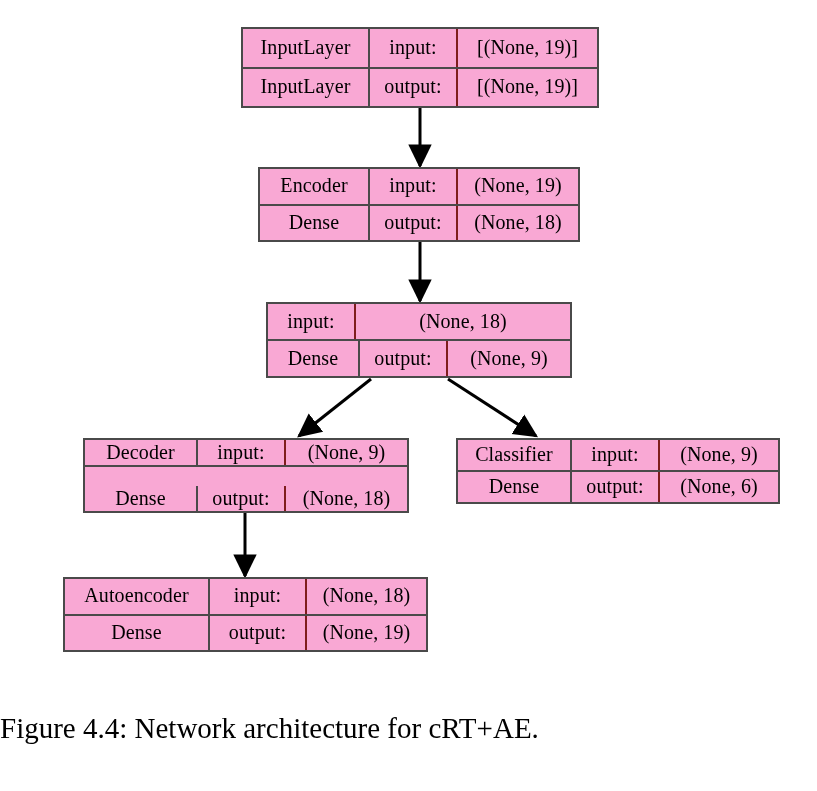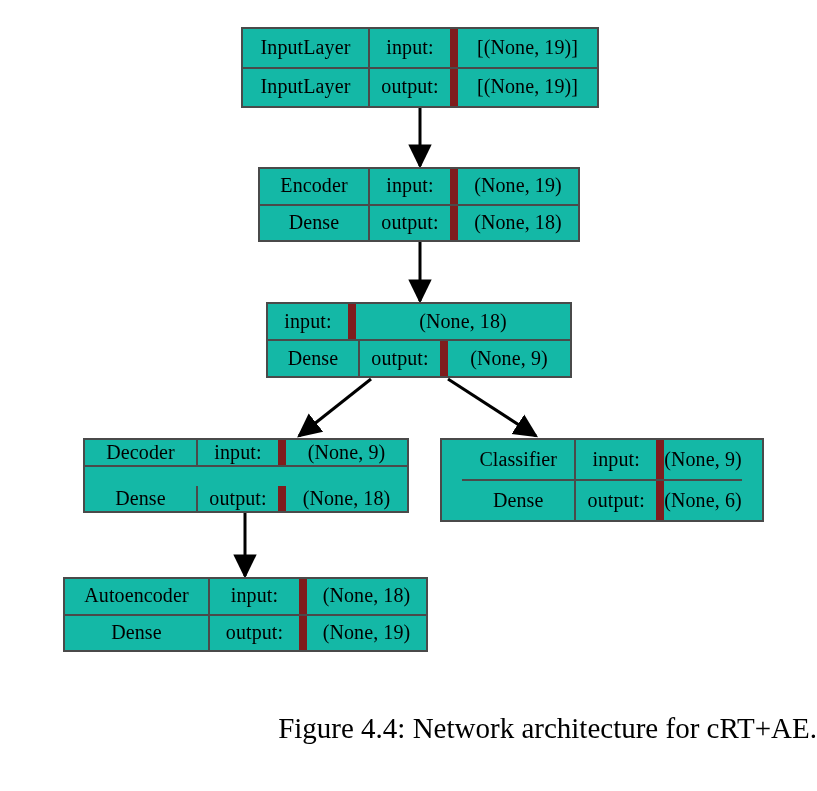--- a/index.html
+++ b/index.html
@@ -21,21 +21,21 @@
     left: 0;
     top: 0;
     width: 817px;
     height: 791px;
   }
 
   .node-box {
     position: absolute;
     box-sizing: border-box;
     border: 2px solid #4a4a4a;
-    background: #14b8a6;
+    background: #f9a8d4;
     display: flex;
     flex-direction: column;
   }
   .node-row {
     display: flex;
     flex-direction: row;
     flex: 1 1 0;
     min-height: 0;
   }
   .node-row.top-row {
@@ -49,39 +49,39 @@
     font-size: 20px;
     line-height: 1;
     white-space: nowrap;
     letter-spacing: 0.1px;
     padding-bottom: 2px;
   }
   .node-cell.col-name {
     border-right: 2px solid #4a4a4a;
   }
   .node-cell.col-io {
-    border-right: 8px solid #7f1d1d;
+    border-right: 2px solid #7f1d1d;
   }
 
   svg.edges {
     position: absolute;
     left: 0;
     top: 0;
     width: 817px;
     height: 791px;
     overflow: visible;
     pointer-events: none;
   }
 
   #figure-caption {
     position: absolute;
     left: 0;
     top: 712px;
     width: 817px;
-    text-align: right;
+    text-align: left;
     font-size: 29px;
     line-height: 1.15;
     white-space: nowrap;
   }
 </style>
 </head>
 <body>
 
 <div id="figure-canvas">
 
@@ -142,21 +142,21 @@
       <div class="node-cell col-io" style="width:88px;">input:</div>
       <div class="node-cell" style="flex:1;">(None, 9)</div>
     </div>
     <div class="node-row">
       <div class="node-cell col-name" style="width:113px;">Dense</div>
       <div class="node-cell col-io" style="width:88px;">output:</div>
       <div class="node-cell" style="flex:1;">(None, 18)</div>
     </div>
   </div>
 
-  <div class="node-box" style="left:440px; top:438px; width:324px; height:84px;align-items:center;">
+  <div class="node-box" style="left:456px; top:438px; width:324px; height:66px;">
     <div class="node-row top-row">
       <div class="node-cell col-name" style="width:114px;">Classifier</div>
       <div class="node-cell col-io" style="width:88px;">input:</div>
       <div class="node-cell" style="flex:1;">(None, 9)</div>
     </div>
     <div class="node-row">
       <div class="node-cell col-name" style="width:114px;">Dense</div>
       <div class="node-cell col-io" style="width:88px;">output:</div>
       <div class="node-cell" style="flex:1;">(None, 6)</div>
     </div>

